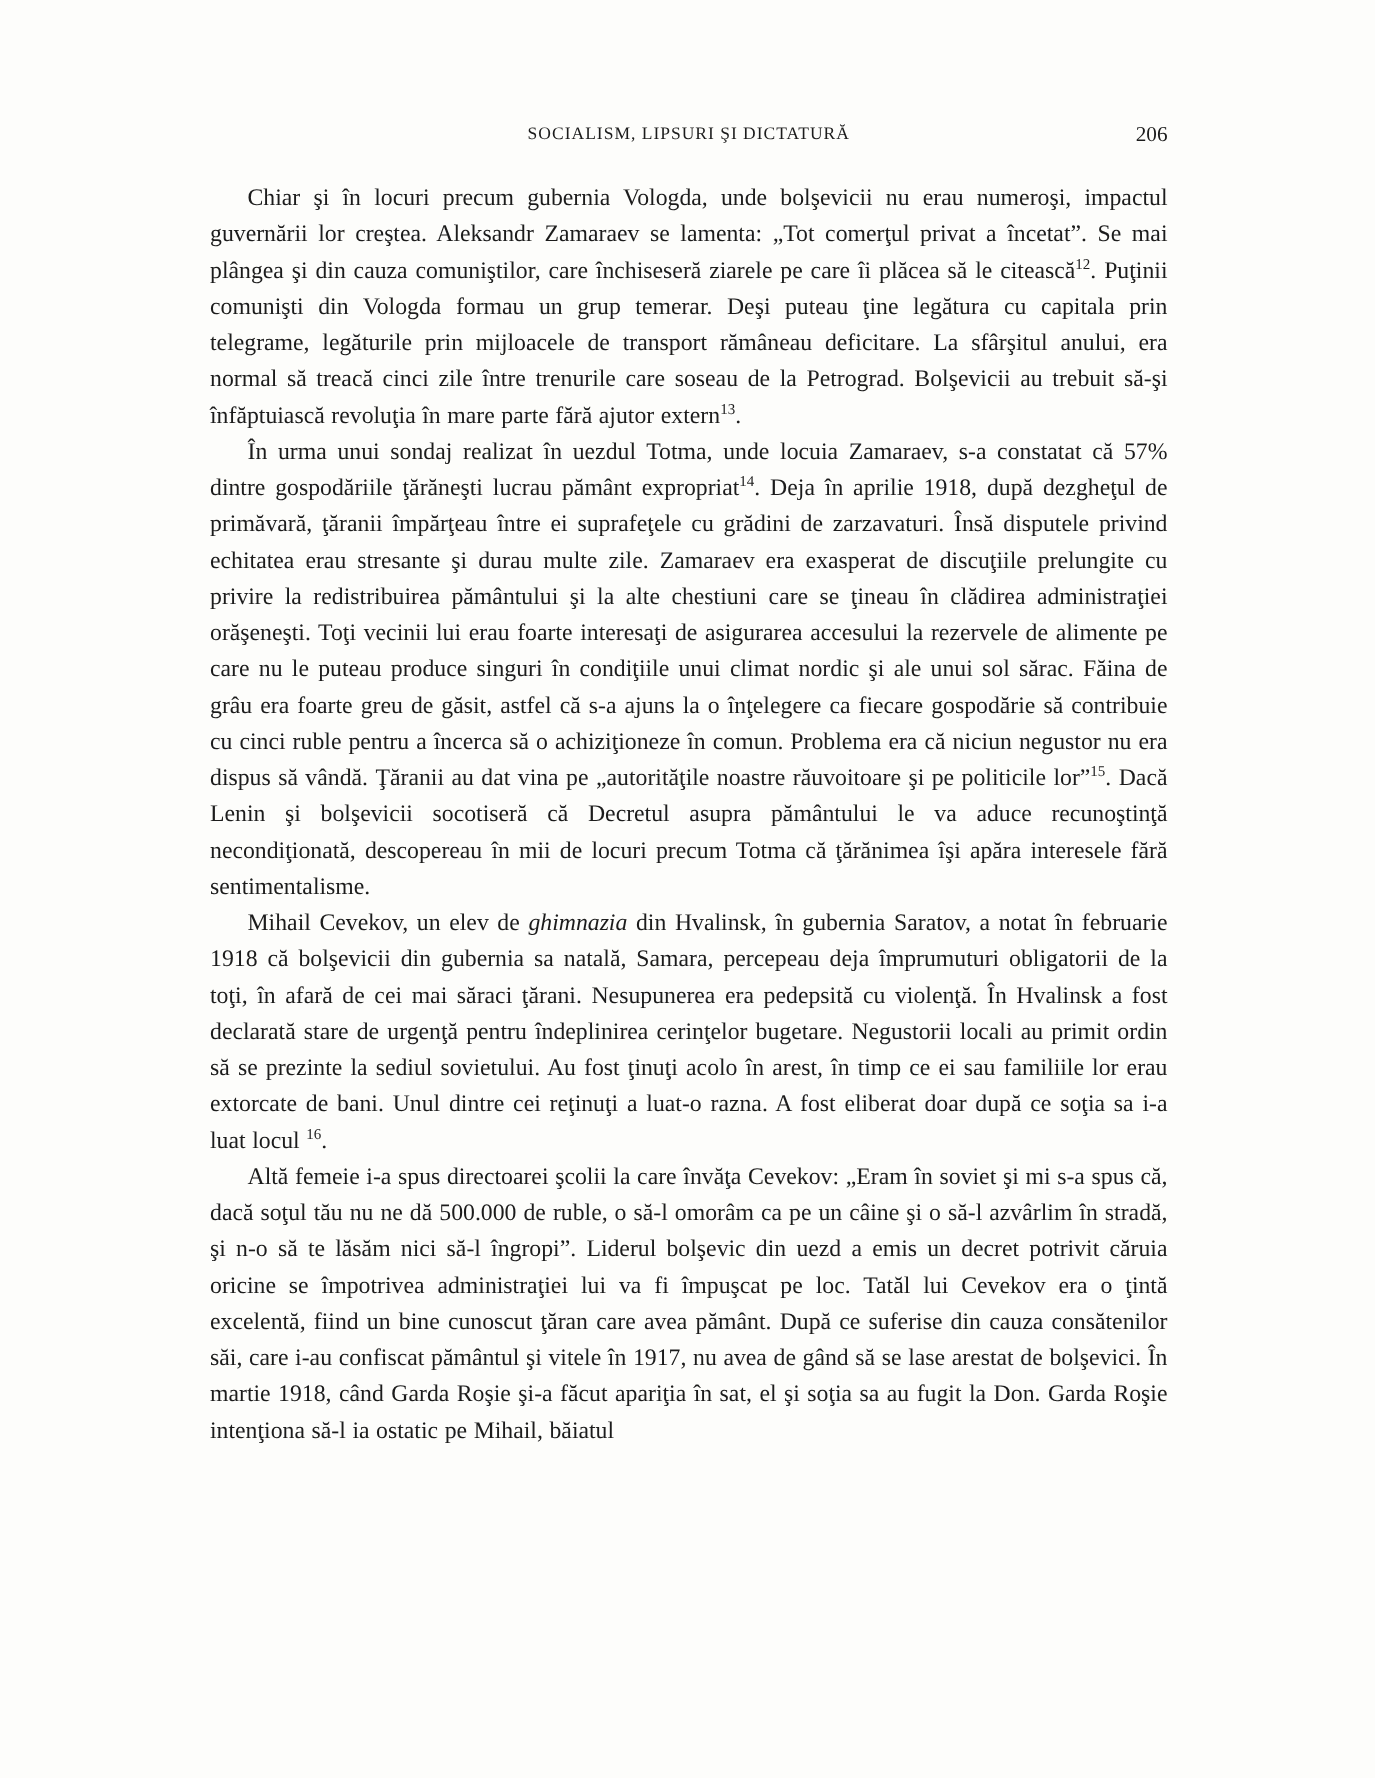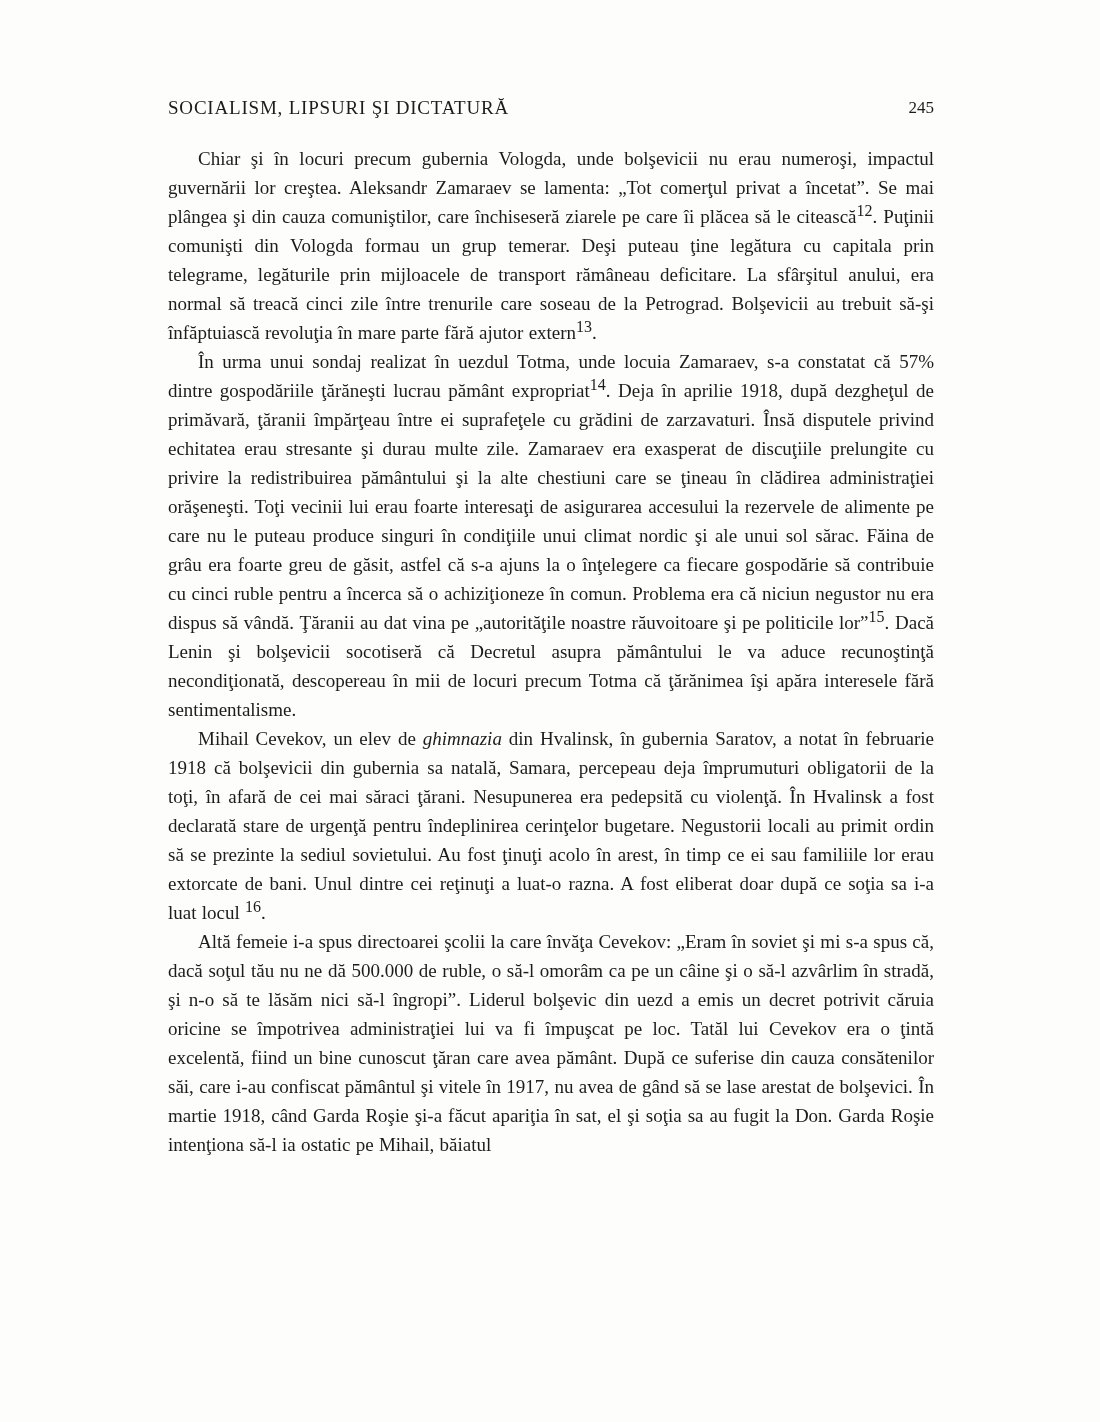--- a/index.html
+++ b/index.html
@@ -19,21 +19,22 @@
   }
   .running-head {
     position: absolute;
     top: 96px;
     left: 168px;
     width: 766px;
     height: 24px;
   }
   .running-title {
     display: block;
-    font-size: 19px;
+    text-align: center;
+    font-size: 14px;
     letter-spacing: 0.8px;
     line-height: 24px;
   }
   .page-number {
     position: absolute;
     right: 0;
     top: 0;
     font-size: 17px;
     line-height: 24px;
   }
@@ -45,37 +46,37 @@
   }
   .para {
     margin: 0;
     font-size: 19px;
     line-height: 29px;
     text-align: justify;
     text-indent: 30px;
     word-spacing: 0.5px;
   }
   .para sup {
-    font-size: 16px;
+    font-size: 12px;
     line-height: 0;
     vertical-align: baseline;
     position: relative;
     top: -7px;
   }
   .para em {
   }
 </style>
 </head>
 <body>
 
 <div class="page">
 
   <div class="running-head">
     <span class="running-title">SOCIALISM, LIPSURI ŞI DICTATURĂ</span>
-    <span class="page-number">245</span>
+    <span class="page-number">206</span>
   </div>
 
   <div class="page-body">
       <p class="para"><span>Chiar şi în locuri precum gubernia Vologda, unde bolşevicii nu erau numeroşi, impactul guvernării lor creştea. Aleksandr Zamaraev se lamenta: „Tot comerţul privat a încetat”. Se mai plângea şi din cauza comuniştilor, care închiseseră ziarele pe care îi plăcea să le citească</span><sup>12</sup><span>. Puţinii comunişti din Vologda formau un grup temerar. Deşi puteau ţine legătura cu capitala prin telegrame, legăturile prin mijloacele de transport rămâneau deficitare. La sfârşitul anului, era normal să treacă cinci zile între trenurile care soseau de la Petrograd. Bolşevicii au trebuit să-şi înfăptuiască revoluţia în mare parte fără ajutor extern</span><sup>13</sup><span>.</span></p>
       <p class="para"><span>În urma unui sondaj realizat în uezdul Totma, unde locuia Zamaraev, s-a constatat că 57% dintre gospodăriile ţărăneşti lucrau pământ expropriat</span><sup>14</sup><span>. Deja în aprilie 1918, după dezgheţul de primăvară, ţăranii împărţeau între ei suprafeţele cu grădini de zarzavaturi. Însă disputele privind echitatea erau stresante şi durau multe zile. Zamaraev era exasperat de discuţiile prelungite cu privire la redistribuirea pământului şi la alte chestiuni care se ţineau în clădirea administraţiei orăşeneşti. Toţi vecinii lui erau foarte interesaţi de asigurarea accesului la rezervele de alimente pe care nu le puteau produce singuri în condiţiile unui climat nordic şi ale unui sol sărac. Făina de grâu era foarte greu de găsit, astfel că s-a ajuns la o înţelegere ca fiecare gospodărie să contribuie cu cinci ruble pentru a încerca să o achiziţioneze în comun. Problema era că niciun negustor nu era dispus să vândă. Ţăranii au dat vina pe „autorităţile noastre răuvoitoare şi pe politicile lor”</span><sup>15</sup><span>. Dacă Lenin şi bolşevicii socotiseră că Decretul asupra pământului le va aduce recunoştinţă necondiţionată, descopereau în mii de locuri precum Totma că ţărănimea îşi apăra interesele fără sentimentalisme.</span></p>
       <p class="para"><span>Mihail Cevekov, un elev de </span><em>ghimnazia</em><span> din Hvalinsk, în gubernia Saratov, a notat în februarie 1918 că bolşevicii din gubernia sa natală, Samara, percepeau deja împrumuturi obligatorii de la toţi, în afară de cei mai săraci ţărani. Nesupunerea era pedepsită cu violenţă. În Hvalinsk a fost declarată stare de urgenţă pentru îndeplinirea cerinţelor bugetare. Negustorii locali au primit ordin să se prezinte la sediul sovietului. Au fost ţinuţi acolo în arest, în timp ce ei sau familiile lor erau extorcate de bani. Unul dintre cei reţinuţi a luat-o razna. A fost eliberat doar după ce soţia sa i-a luat locul </span><sup>16</sup><span>.</span></p>
       <p class="para"><span>Altă femeie i-a spus directoarei şcolii la care învăţa Cevekov: „Eram în soviet şi mi s-a spus că, dacă soţul tău nu ne dă 500.000 de ruble, o să-l omorâm ca pe un câine şi o să-l azvârlim în stradă, şi n-o să te lăsăm nici să-l îngropi”. Liderul bolşevic din uezd a emis un decret potrivit căruia oricine se împotrivea administraţiei lui va fi împuşcat pe loc. Tatăl lui Cevekov era o ţintă excelentă, fiind un bine cunoscut ţăran care avea pământ. După ce suferise din cauza consătenilor săi, care i-au confiscat pământul şi vitele în 1917, nu avea de gând să se lase arestat de bolşevici. În martie 1918, când Garda Roşie şi-a făcut apariţia în sat, el şi soţia sa au fugit la Don. Garda Roşie intenţiona să-l ia ostatic pe Mihail, băiatul</span></p>
     </div>
 
 </div>

